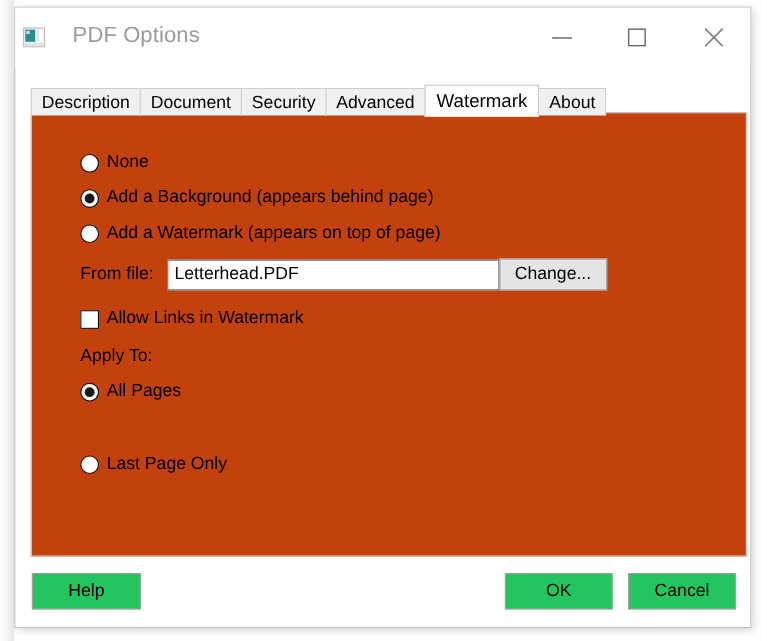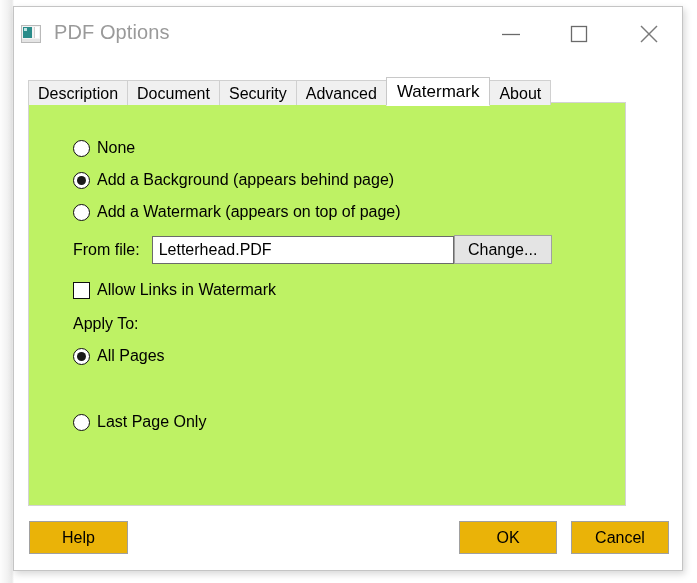--- a/index.html
+++ b/index.html
@@ -83,21 +83,21 @@
   }
   #app-icon .base {
     position: absolute;
     left: 1px; bottom: 1px;
     width: 18px; height: 3px;
     background: #e4e4e4;
   }
 
   #title-text {
     position: absolute;
-    left: 40px;
+    left: 52px;
     top: 14px;
     font-size: 20px;
     color: #9a9a9a;
     letter-spacing: 0.1px;
     white-space: nowrap;
   }
 
   .win-btn {
     position: absolute;
     top: 8px;
@@ -149,23 +149,23 @@
     padding: 0 10px;
     z-index: 5;
     margin-bottom: -1px;
   }
 
   
   #tab-panel {
     position: absolute;
     left: 14px;
     top: 95px;
-    width: 598px;
+    width: 651px;
     height: 404px;
-    background: #bef264;
+    background: #c2410c;
     border: 1px solid #d3d3d3;
     box-sizing: border-box;
     z-index: 1;
   }
 
   
   .opt-row {
     position: absolute;
     display: flex;
     align-items: center;
@@ -260,21 +260,21 @@
     left: 44px;
     top: 212px;
     font-size: 16px;
     color: #000000;
   }
 
   
   .dlg-btn {
     position: absolute;
     height: 33px;
-    background: #eab308;
+    background: #22c55e;
     border: 1px solid #a0a0a0;
     font-family: "Liberation Sans", sans-serif;
     font-size: 16px;
     color: #000000;
     box-sizing: border-box;
     border-radius: 0;
     cursor: default;
   }
   #btn-help   { left: 15px;  top: 514px; width: 99px; }
   #btn-ok     { left: 445px; top: 514px; width: 98px; }

